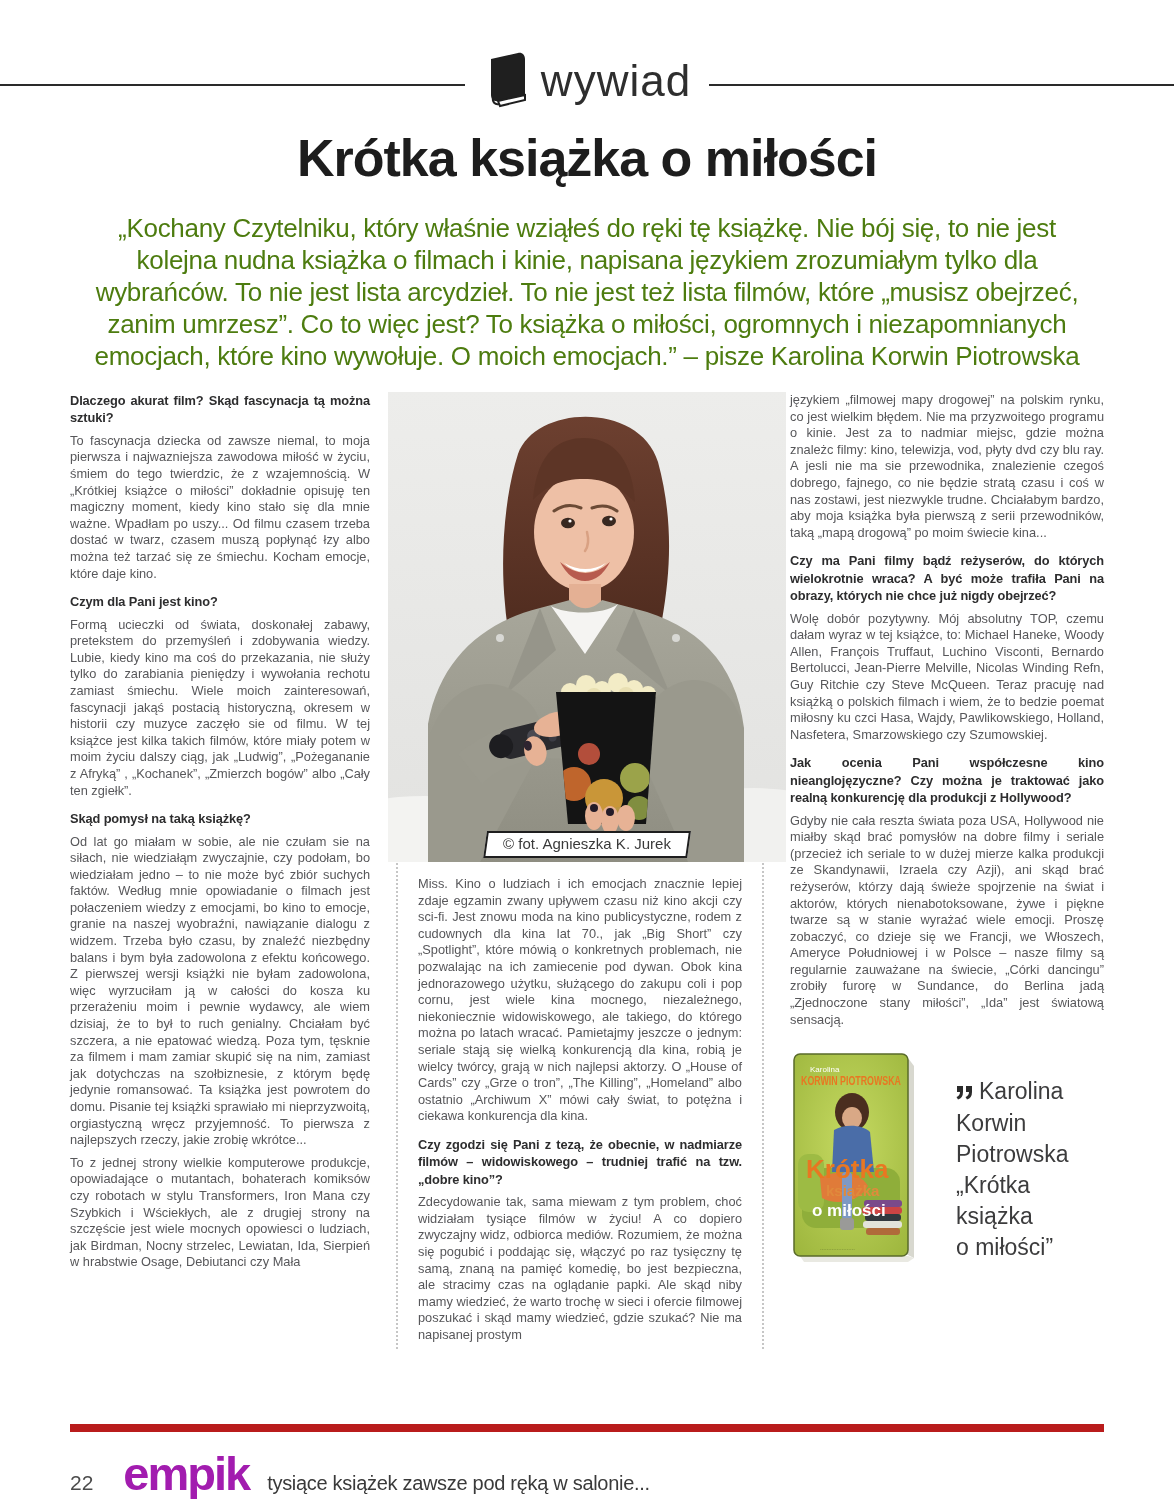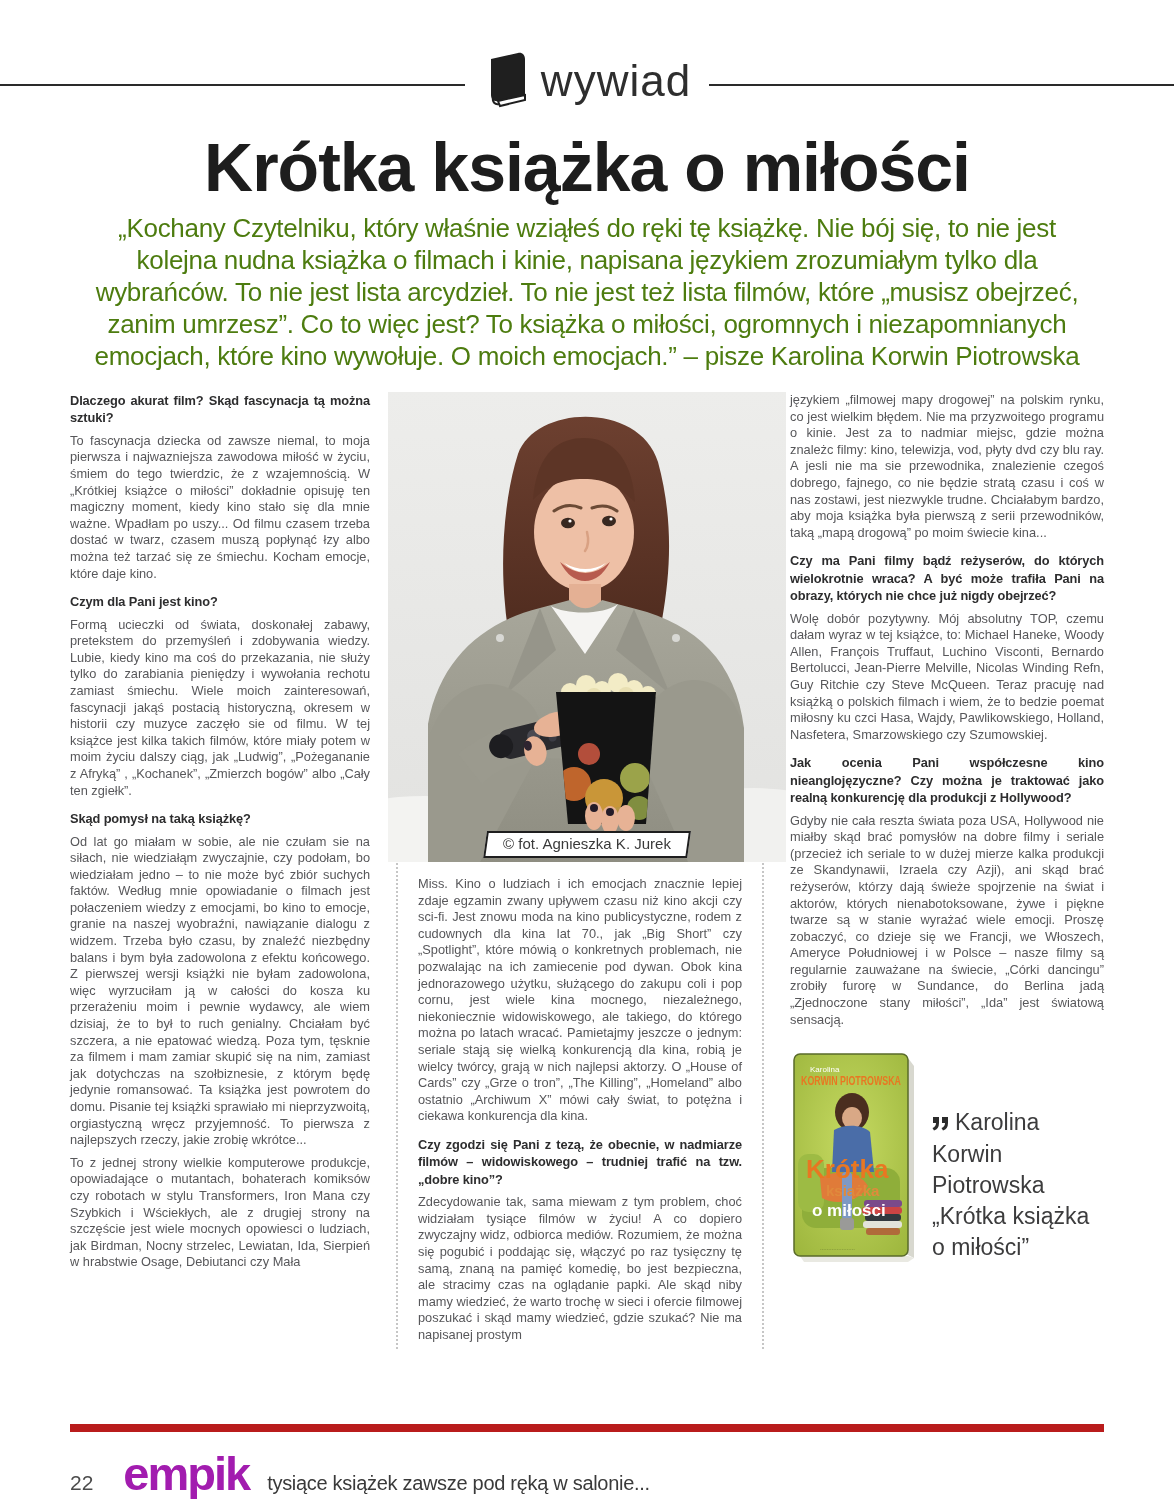--- a/index.html
+++ b/index.html
@@ -23,21 +23,21 @@
   }
   .mast-rule{flex:1;height:2px;background:#2a2a2a;margin-top:8px;}
   .mast-logo{display:flex;align-items:center;gap:12px;padding:0 18px;}
   .mast-logo svg{display:block;}
   .section-label{
     font-size:44px;font-weight:400;color:#2e2e2e;letter-spacing:1px;
   }
   
   .article-title{
     position:absolute;top:128px;left:0;right:0;text-align:center;
-    font-size:68px;font-weight:700;color:#1d1d1d;letter-spacing:-1px;
+    font-size:52px;font-weight:700;color:#1d1d1d;letter-spacing:-1px;
   }
   .article-lead{
     position:absolute;top:212px;left:82px;right:82px;text-align:center;
     font-size:26px;line-height:32px;color:#4d7c0f;font-weight:400;
     letter-spacing:-0.3px;
   }
   
   .body-grid{
     position:absolute;top:392px;left:70px;width:1034px;
     display:grid;grid-template-columns:326px 368px 340px;
@@ -63,21 +63,21 @@
   }
   .photo-wrap svg{display:block;}
   .photo-caption{
     position:absolute;left:50%;bottom:4px;transform:translateX(-50%) skewX(-8deg);
     background:#fff;border:2px solid #1e1e1e;padding:3px 16px;
     font-size:15px;color:#3a3a3a;white-space:nowrap;
   }
   .photo-caption > span{display:inline-block;transform:skewX(8deg);}
   
   .book-promo{
-    margin-top:22px;display:flex;align-items:flex-end;gap:12px;
+    margin-top:22px;display:flex;align-items:flex-end;gap:36px;
     text-align:left;
   }
   .book-cover{flex:0 0 auto;}
   .promo-caption{
     font-size:23px;line-height:31px;color:#3c3c3d;padding-bottom:6px;
     text-align:left;
   }
   .promo-caption .quote-ico{display:inline-block;margin-right:6px;vertical-align:-1px;}
   
   .footer{

